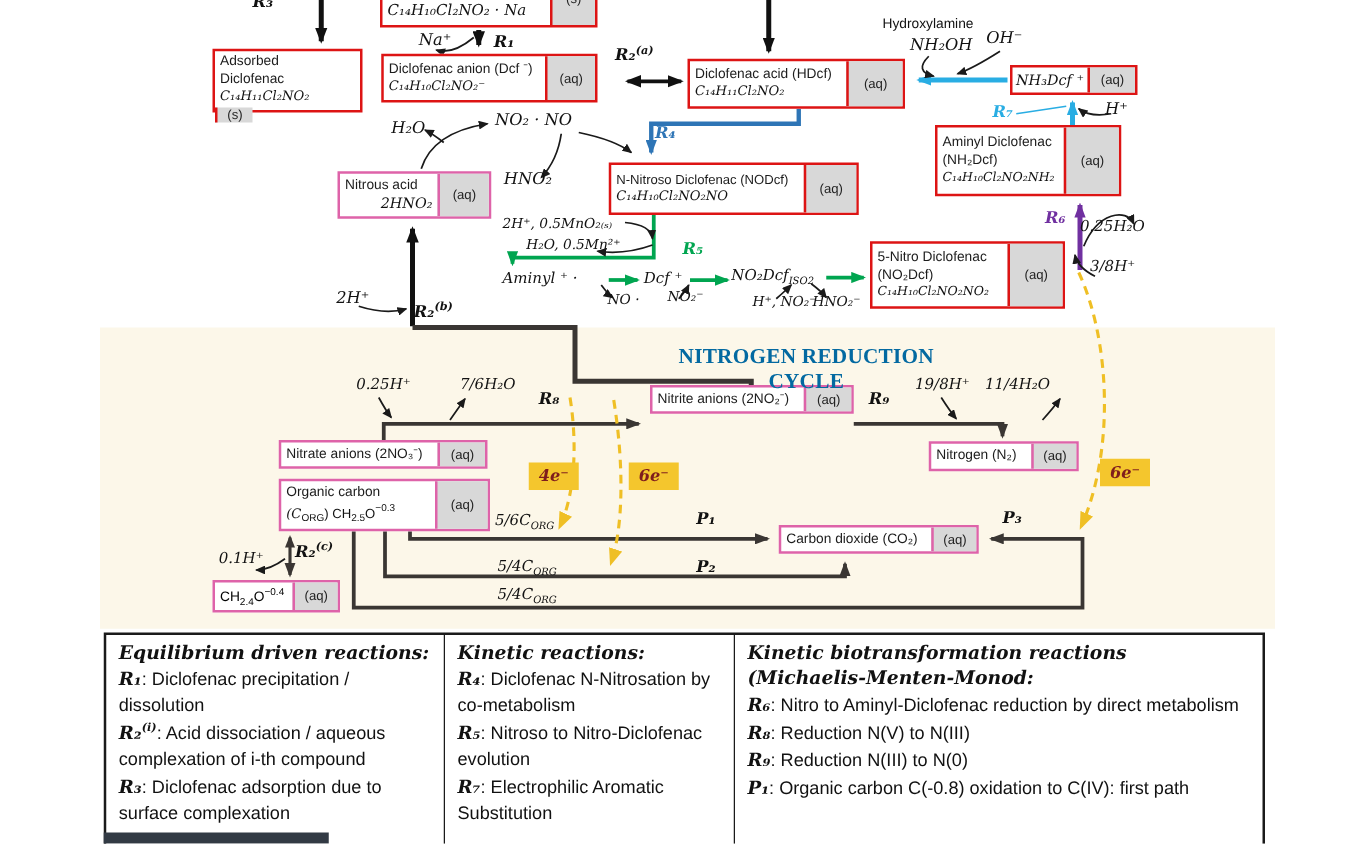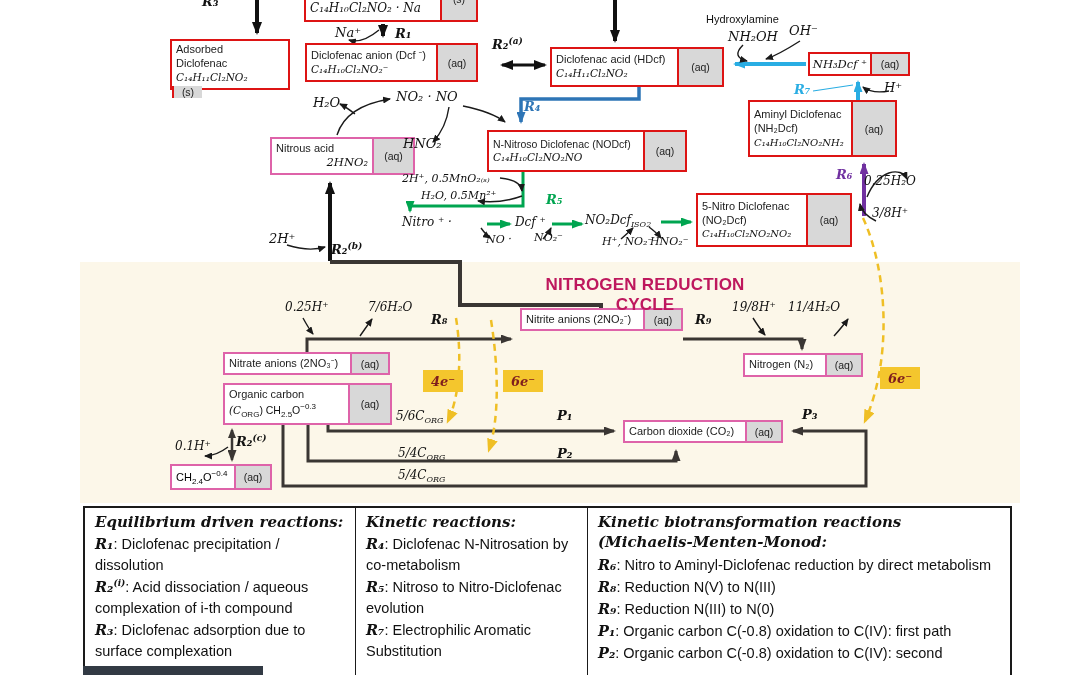--- a/index.html
+++ b/index.html
@@ -22,21 +22,21 @@
   .frm13{font-family:"DejaVu Serif",serif;font-style:italic;font-size:13px;}
   .nm{font-size:11px;}
   .rl{font-family:"DejaVu Serif",serif;font-style:italic;font-weight:bold;font-size:13px;}
   .sb{font-size:8px;vertical-align:-3px;}
   .sp{font-size:8px;vertical-align:5px;}
   .sp2{font-size:9px;vertical-align:super;}
   .badge{position:absolute;z-index:3;width:40px;height:22px;background:#F4C62D;color:#7f1d1d;
          font-family:"DejaVu Serif",serif;font-style:italic;font-weight:bold;font-size:13px;
          display:flex;align-items:center;justify-content:center;}
   #nrc-title{position:absolute;left:520px;top:275px;width:250px;text-align:center;z-index:3;
-             font-weight:800;font-size:17px;color:#be185d;letter-spacing:.2px;}
+             font-weight:800;font-size:17px;color:#0369a1;letter-spacing:.2px;font-family:Liberation Serif, serif;}
   #legend{position:absolute;left:83px;top:506px;width:929px;height:178px;background:#fff;
           border:2px solid #1a1a1a;box-sizing:border-box;display:flex;z-index:2;}
   .lg-col{box-sizing:border-box;padding:4px 10px 0 10px;font-size:14.5px;color:#111;line-height:1.45;}
   .lg-col + .lg-col{border-left:1.5px solid #1a1a1a;}
   .lg-h{font-family:"DejaVu Serif",serif;font-style:italic;font-weight:bold;font-size:15px;line-height:1.35;margin-bottom:1px;}
   .lg-r{font-family:"DejaVu Serif",serif;font-style:italic;font-weight:bold;font-size:14.5px;}
   #crop-bar{position:absolute;left:83px;top:666px;width:180px;height:9px;background:#323A44;z-index:5;}
 </style>
 </head>
 <body>
@@ -187,21 +187,21 @@
 
   <div class="cbox red" style="left:696px;top:193px;width:156px;height:54px;">
     <div class="bx-body">
       <div class="t-name">5-Nitro Diclofenac</div>
       <div class="t-name">(NO₂Dcf)</div>
       <div class="t-frm" style="font-size:10px;">C₁₄H₁₀Cl₂NO₂NO₂</div>
     </div>
     <div class="bx-phase" style="width:42px;">(aq)</div>
   </div>
 
-  <div class="cbox pink" style="left:270px;top:137px;width:145px;height:38px;">
+  <div class="cbox pink" style="left:270px;top:137px;width:123px;height:38px;">
     <div class="bx-body">
       <div class="t-name">Nitrous acid</div>
       <div class="t-frm" style="text-align:right;font-size:11.5px;">2HNO₂</div>
     </div>
     <div class="bx-phase" style="width:39px;">(aq)</div>
   </div>
 
   <div class="cbox red" style="left:487px;top:130px;width:200px;height:42px;">
     <div class="bx-body">
       <div class="t-name" style="font-size:10.5px;">N-Nitroso Diclofenac (NODcf)</div>
@@ -269,21 +269,21 @@
   <div class="lbl rl" style="left:836px;top:166px;color:#7030A0;"><span>R₆</span><span class="sp2"></span></div>
   <div class="lbl frm" style="left:864px;top:174px;">0.25H₂O</div>
   <div class="lbl frm" style="left:872px;top:206px;">3/8H⁺</div>
   <div class="lbl frm13" style="left:313px;top:95px;">H₂O</div>
   <div class="lbl frm13" style="left:396px;top:89px;">NO₂ · NO</div>
   <div class="lbl frm13" style="left:403px;top:136px;">HNO₂</div>
   <div class="lbl rl" style="left:524px;top:98px;color:#2E75B6;"><span>R₄</span><span class="sp2"></span></div>
   <div class="lbl frm11" style="left:402px;top:172px;">2H⁺, 0.5MnO₂₍ₛ₎</div>
   <div class="lbl frm11" style="left:421px;top:189px;">H₂O, 0.5Mn²⁺</div>
   <div class="lbl rl" style="left:546px;top:191px;color:#00A550;"><span>R₅</span><span class="sp2"></span></div>
-  <div class="lbl frm" style="left:402px;top:215px;">Nitro ⁺ ·</div>
+  <div class="lbl frm" style="left:402px;top:215px;">Aminyl ⁺ ·</div>
   <div class="lbl frm" style="left:515px;top:215px;">Dcf ⁺</div>
   <div class="lbl frm" style="left:585px;top:213px;"><span>NO₂Dcf</span><span class="sb">ISO2</span></div>
   <div class="lbl frm11" style="left:486px;top:233px;">NO ·</div>
   <div class="lbl frm11" style="left:534px;top:231px;">NO₂⁻</div>
   <div class="lbl frm11" style="left:602px;top:235px;">H⁺, NO₂⁻</div>
   <div class="lbl frm11" style="left:650px;top:235px;">HNO₂⁻</div>
   <div class="lbl frm13" style="left:269px;top:231px;">2H⁺</div>
   <div class="lbl rl" style="left:331px;top:241px;"><span>R₂</span><span class="sp2">(b)</span></div>
 
   <div id="nrc-title">NITROGEN REDUCTION CYCLE</div>
@@ -320,19 +320,18 @@
       <div><span class="lg-r"><span>R₄</span><span class="sp2"></span></span><span>: Diclofenac N-Nitrosation by co-metabolism</span></div>
       <div><span class="lg-r"><span>R₅</span><span class="sp2"></span></span><span>: Nitroso to Nitro-Diclofenac evolution</span></div>
       <div><span class="lg-r"><span>R₇</span><span class="sp2"></span></span><span>: Electrophilic Aromatic Substitution</span></div>
     </div>
     <div class="lg-col" style="flex:1;">
       <div class="lg-h">Kinetic biotransformation reactions (Michaelis-Menten-Monod:</div>
       <div><span class="lg-r"><span>R₆</span><span class="sp2"></span></span><span>: Nitro to Aminyl-Diclofenac reduction by direct metabolism</span></div>
       <div><span class="lg-r"><span>R₈</span><span class="sp2"></span></span><span>: Reduction N(V) to N(III)</span></div>
       <div><span class="lg-r"><span>R₉</span><span class="sp2"></span></span><span>: Reduction N(III) to N(0)</span></div>
       <div><span class="lg-r"><span>P₁</span><span class="sp2"></span></span><span>: Organic carbon C(-0.8) oxidation to C(IV): first path</span></div>
-      <div><span class="lg-r"><span>P₂</span><span class="sp2"></span></span><span>: Organic carbon C(-0.8) oxidation to C(IV): second</span></div>
     </div>
   </div>
 
   <div id="crop-bar"></div>
 
 </div>
 
 </body></html>

